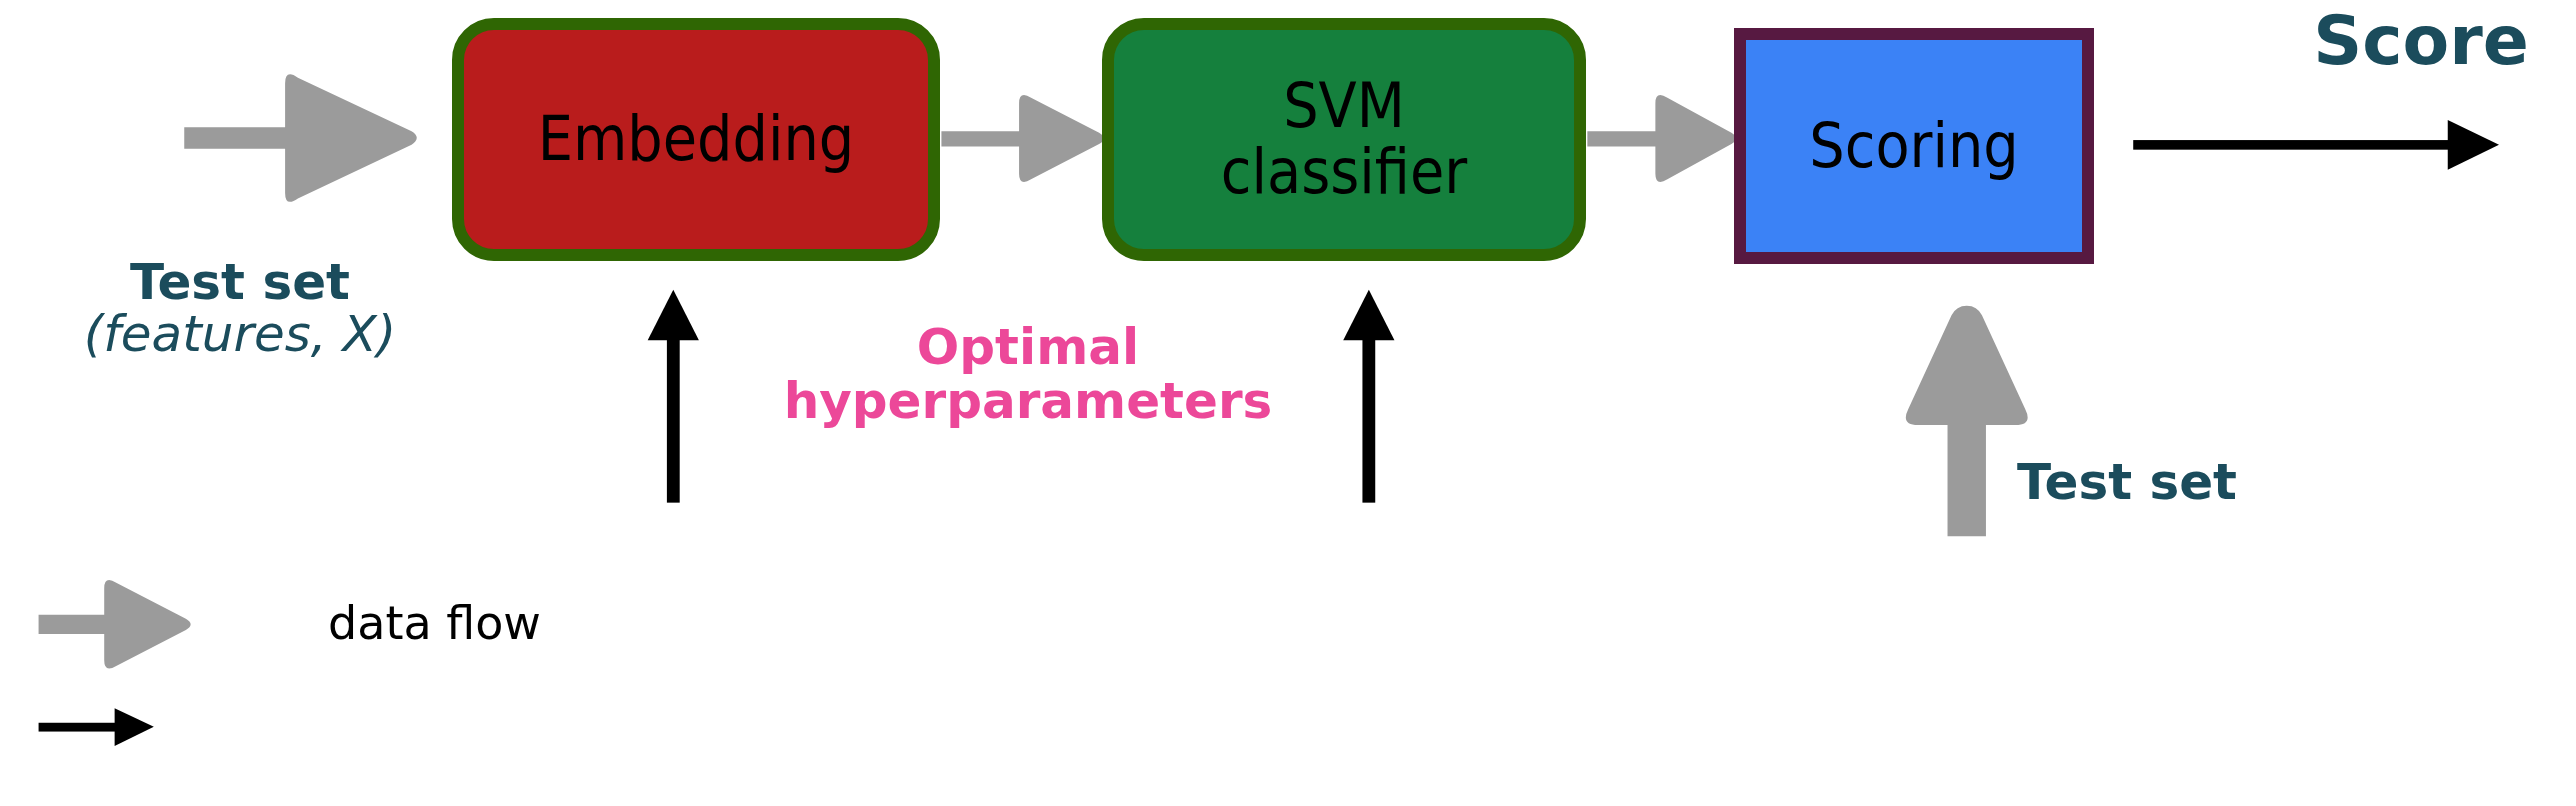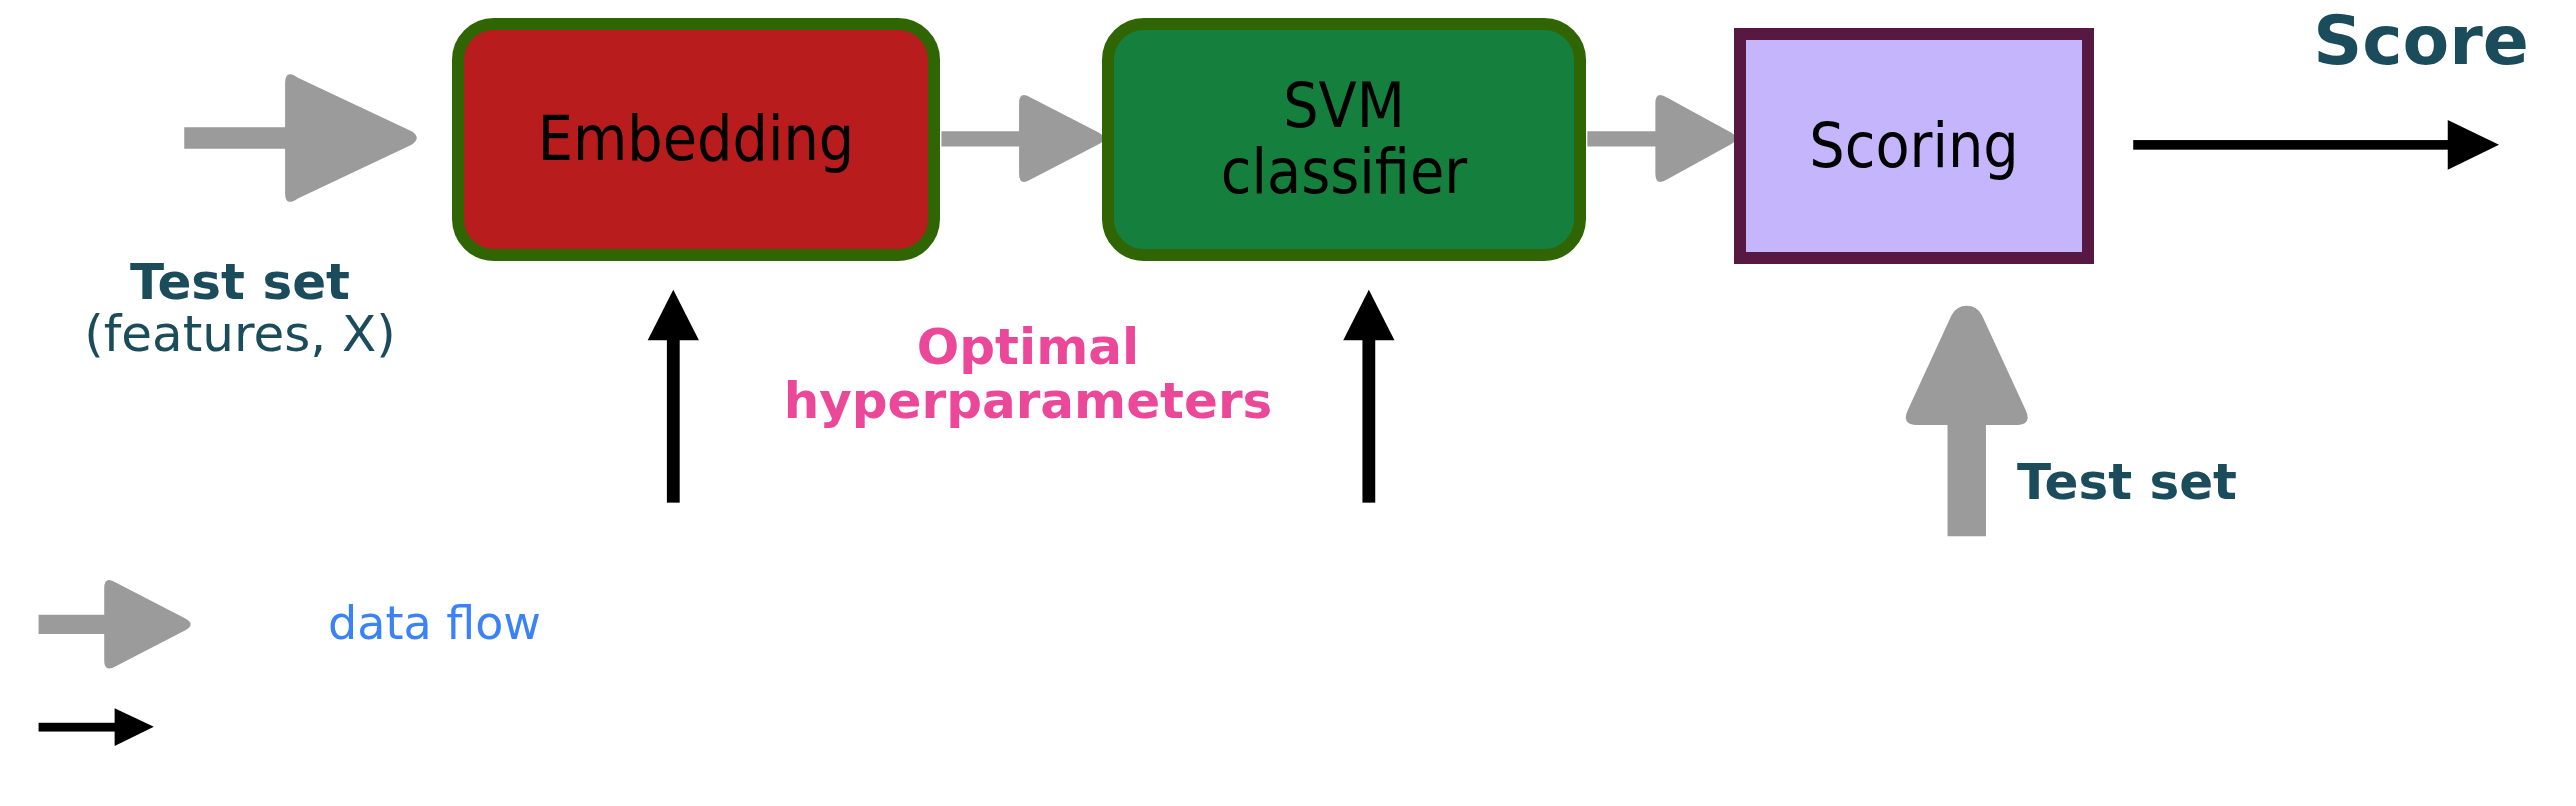--- a/index.html
+++ b/index.html
@@ -47,58 +47,59 @@
     border-radius: 42px;
   }
   #box-svm {
     left: 1102px; top: 17.6px; width: 484px; height: 243px;
     background: #15803d;
     border: 12px solid #2f6603;
     border-radius: 42px;
   }
   #box-scoring {
     left: 1734px; top: 28px; width: 360px; height: 236px;
-    background: #c4b5fd;
+    background: #3b82f6;
     border: 12px solid #571941;
     border-radius: 0px;
   }
 
   .lbl {
     position: absolute;
     text-align: center;
     line-height: 1.04;
     white-space: nowrap;
   }
   .teal { color: #1b4c5c; }
   .lbl .bold {
     display: block;
     font-weight: bold;
     font-family: "DejaVu Sans", sans-serif;
   }
   .lbl .reg {
     display: block;
     font-weight: normal;
     font-family: "DejaVu Sans", sans-serif;
+    font-style: italic;
   }
 
   #label-testset-x { left: 16px; top: 256px; width: 448px; font-size: 50px; }
   #label-testset-y { left: 2017px; top: 456px; width: 448px; font-size: 50px; text-align: left; }
   #label-score { left: 2285px; top: 6.4px; width: 272px; font-size: 53px; font-weight: bold; }
   #label-score .bold { font-size: 68px; }
 
   #label-hyper {
     left: 696px; top: 320px; width: 664px;
     font-size: 50px; font-weight: bold; color: #ec4899;
     text-align: center; line-height: 1.08;
     white-space: normal;
   }
 
   .legend-text {
     position: absolute;
-    color: #3b82f6;
+    color: #000000;
     font-family: "DejaVu Sans", sans-serif;
     font-size: 46px;
     white-space: nowrap;
   }
   #legend-data-flow-text { left: 328px; top: 596px; }
   #legend-info-flow-text { left: 328px; top: 703px; }
 </style>
 </head>
 <body>
 

